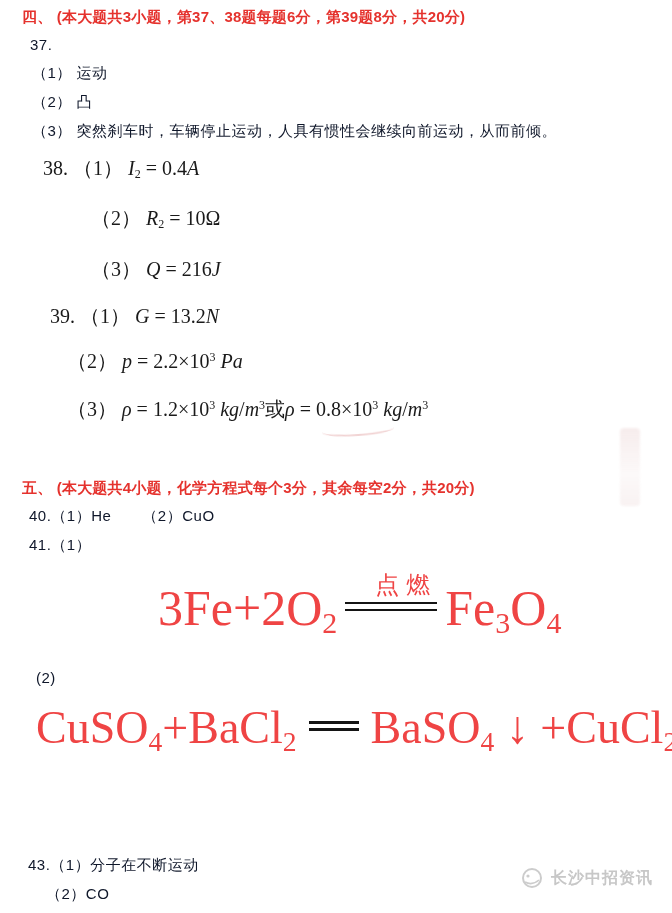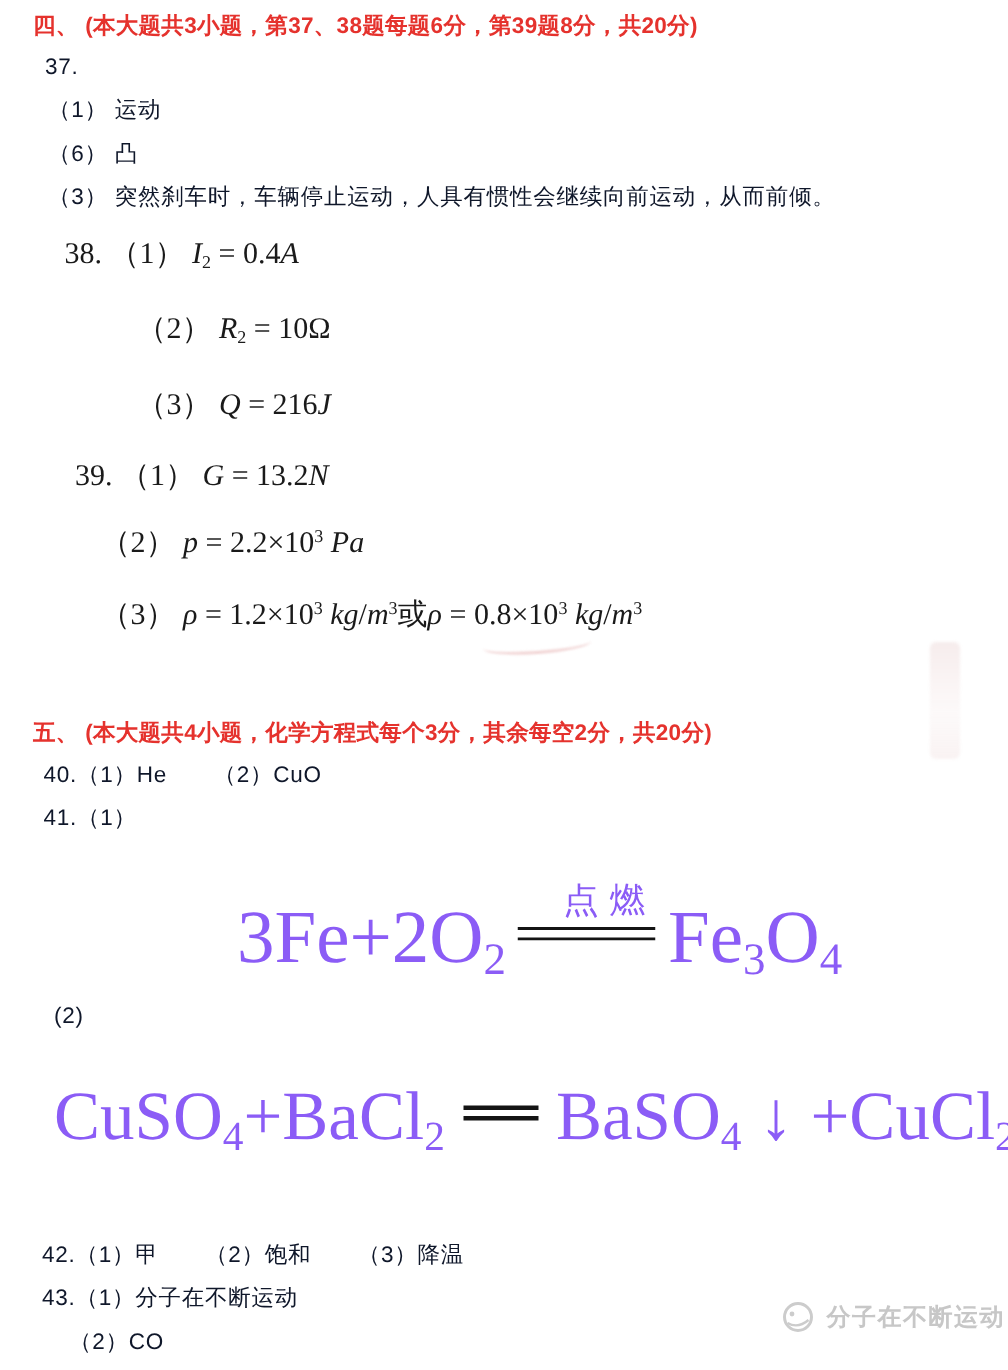--- a/index.html
+++ b/index.html
@@ -10,23 +10,22 @@
   .abs { position:absolute; white-space:pre; }
   .red-heading {
     color:#e5322d; font-weight:bold; font-size:15px; letter-spacing:0.2px;
   }
   .body-line { color:#0f172a; font-size:15px; letter-spacing:0.5px; }
   .formula-line {
     color:#1a1a1a; font-family:"Liberation Serif","DejaVu Serif",serif;
     font-size:20px;
   }
   .equation {
-    color:#8b5cf6; font-family:"Liberation Serif","DejaVu Serif",serif;
+    color:#ef4444; font-family:"Liberation Serif","DejaVu Serif",serif;
     line-height:1.2;
-    margin-top:16px;
   }
   .eq1 { font-size:50px; }
   .eq2 { font-size:46px; }
   .it { font-style:italic; }
   .tx { font-style:normal; }
   .sub { font-size:0.6em; vertical-align:-0.28em; }
   .sup { font-size:0.6em; vertical-align:0.55em; }
   .cond-unit {
     display:inline-block; overflow:hidden; text-align:right;
     position:relative; top:-14px; margin:0 8px; vertical-align:baseline;
@@ -60,21 +59,21 @@
 </style>
 </head>
 <body>
 
 <div class="page">
 
   <div class="abs red-heading" style="left:22px; top:8px;">四、 (本大题共3小题，第37、38题每题6分，第39题8分，共20分)</div>
 
   <div class="abs body-line" style="left:30px; top:36px;">37.</div>
   <div class="abs body-line" style="left:32px; top:64px;">（1） 运动</div>
-  <div class="abs body-line" style="left:32px; top:93px;">（6） 凸</div>
+  <div class="abs body-line" style="left:32px; top:93px;">（2） 凸</div>
   <div class="abs body-line" style="left:32px; top:122px;">（3） 突然刹车时，车辆停止运动，人具有惯性会继续向前运动，从而前倾。</div>
 
   <div class="abs formula-line" style="left:43px; top:155px;"><span class="tx">38. （1） </span><span class="it">I</span><span class="sub">2</span><span class="tx"> = 0.4</span><span class="it">A</span></div>
   <div class="abs formula-line" style="left:91px; top:205px;"><span class="tx">（2） </span><span class="it">R</span><span class="sub">2</span><span class="tx"> = 10Ω</span></div>
   <div class="abs formula-line" style="left:91px; top:256px;"><span class="tx">（3） </span><span class="it">Q</span><span class="tx"> = 216</span><span class="it">J</span></div>
 
   <div class="abs formula-line" style="left:50px; top:303px;"><span class="tx">39. （1） </span><span class="it">G</span><span class="tx"> = 13.2</span><span class="it">N</span></div>
   <div class="abs formula-line" style="left:67px; top:348px;"><span class="tx">（2） </span><span class="it">p</span><span class="tx"> = 2.2×10</span><span class="sup">3</span><span class="it"> Pa</span></div>
   <div class="abs formula-line" style="left:67px; top:396px;"><span class="tx">（3） </span><span class="it">ρ</span><span class="tx"> = 1.2×10</span><span class="sup">3</span><span class="it"> kg</span><span class="tx">/</span><span class="it">m</span><span class="sup">3</span><span class="tx">或</span><span class="it">ρ</span><span class="tx"> = 0.8×10</span><span class="sup">3</span><span class="it"> kg</span><span class="tx">/</span><span class="it">m</span><span class="sup">3</span></div>
 
@@ -85,26 +84,25 @@
 
   <div class="abs body-line" style="left:29px; top:507px;">40.（1）He　　（2）CuO</div>
   <div class="abs body-line" style="left:29px; top:536px;">41.（1）</div>
 
   <div class="abs equation eq1" style="left:158px; top:578px;"><span class="tx">3Fe+2O</span><span class="sub">2</span><span class="cond-unit"><span class="cond-text">点燃</span><span class="dline"></span></span><span class="tx">Fe</span><span class="sub">3</span><span class="tx">O</span><span class="sub">4</span></div>
 
   <div class="abs body-line" style="left:36px; top:669px;">(2)</div>
 
   <div class="abs equation eq2" style="left:36px; top:700px;"><span class="tx">CuSO</span><span class="sub">4</span><span class="tx">+BaCl</span><span class="sub">2</span><span class="dbar"></span><span class="tx">BaSO</span><span class="sub">4</span><span class="tx"> ↓ +CuCl</span><span class="sub">2</span></div>
 
-  <div class="abs body-line" style="left:28px; top:827px;">42.（1）甲　　（2）饱和　　（3）降温</div>
   <div class="abs body-line" style="left:28px; top:856px;">43.（1）分子在不断运动</div>
   <div class="abs body-line" style="left:34px; top:885px;margin-left:12px;">（2）CO</div>
 
   <div class="abs watermark" style="left:520px; top:866px;">
     <svg width="24" height="24" viewBox="0 0 24 24">
       <circle cx="12" cy="12" r="9" fill="none" stroke="#cccccc" stroke-width="2"></circle>
       <circle cx="8" cy="10" r="1.6" fill="#cccccc"></circle>
       <path d="M5 16 Q 12 20 19 14" fill="none" stroke="#cccccc" stroke-width="1.6"></path>
     </svg>
-    <span>分子在不断运动</span>
+    <span>长沙中招资讯</span>
   </div>
 
 </div>
 
 </body></html>

